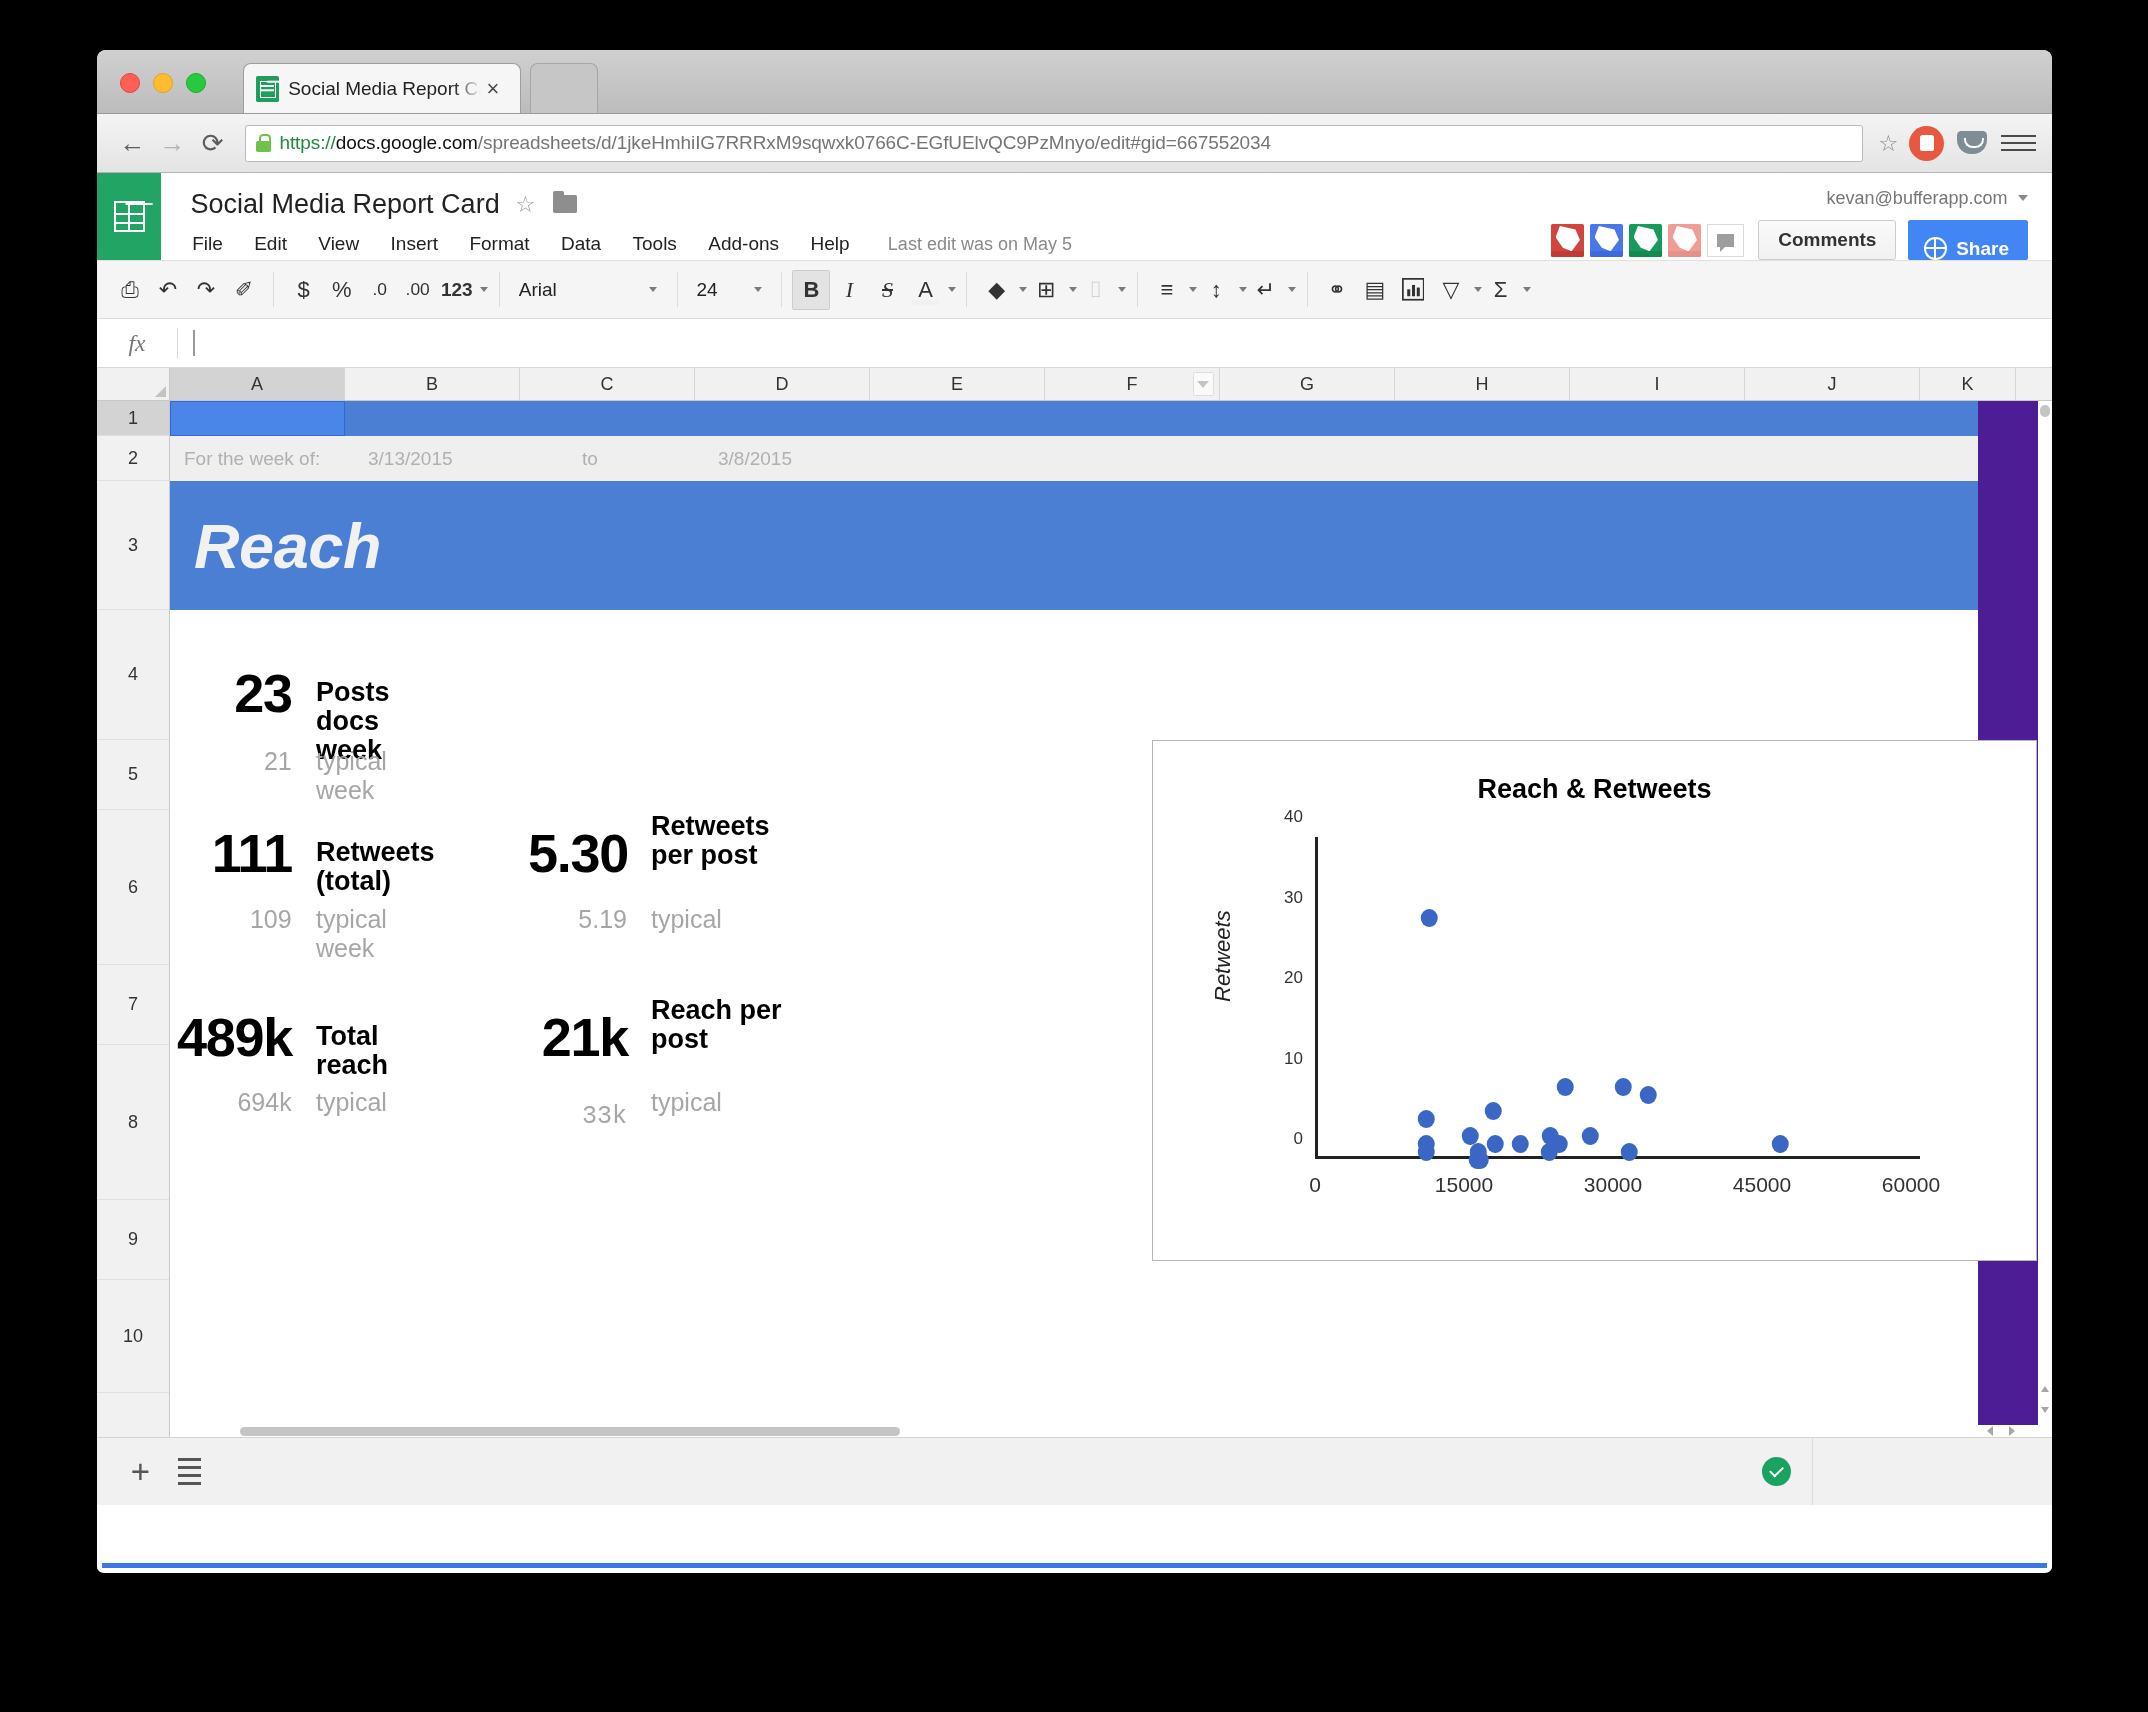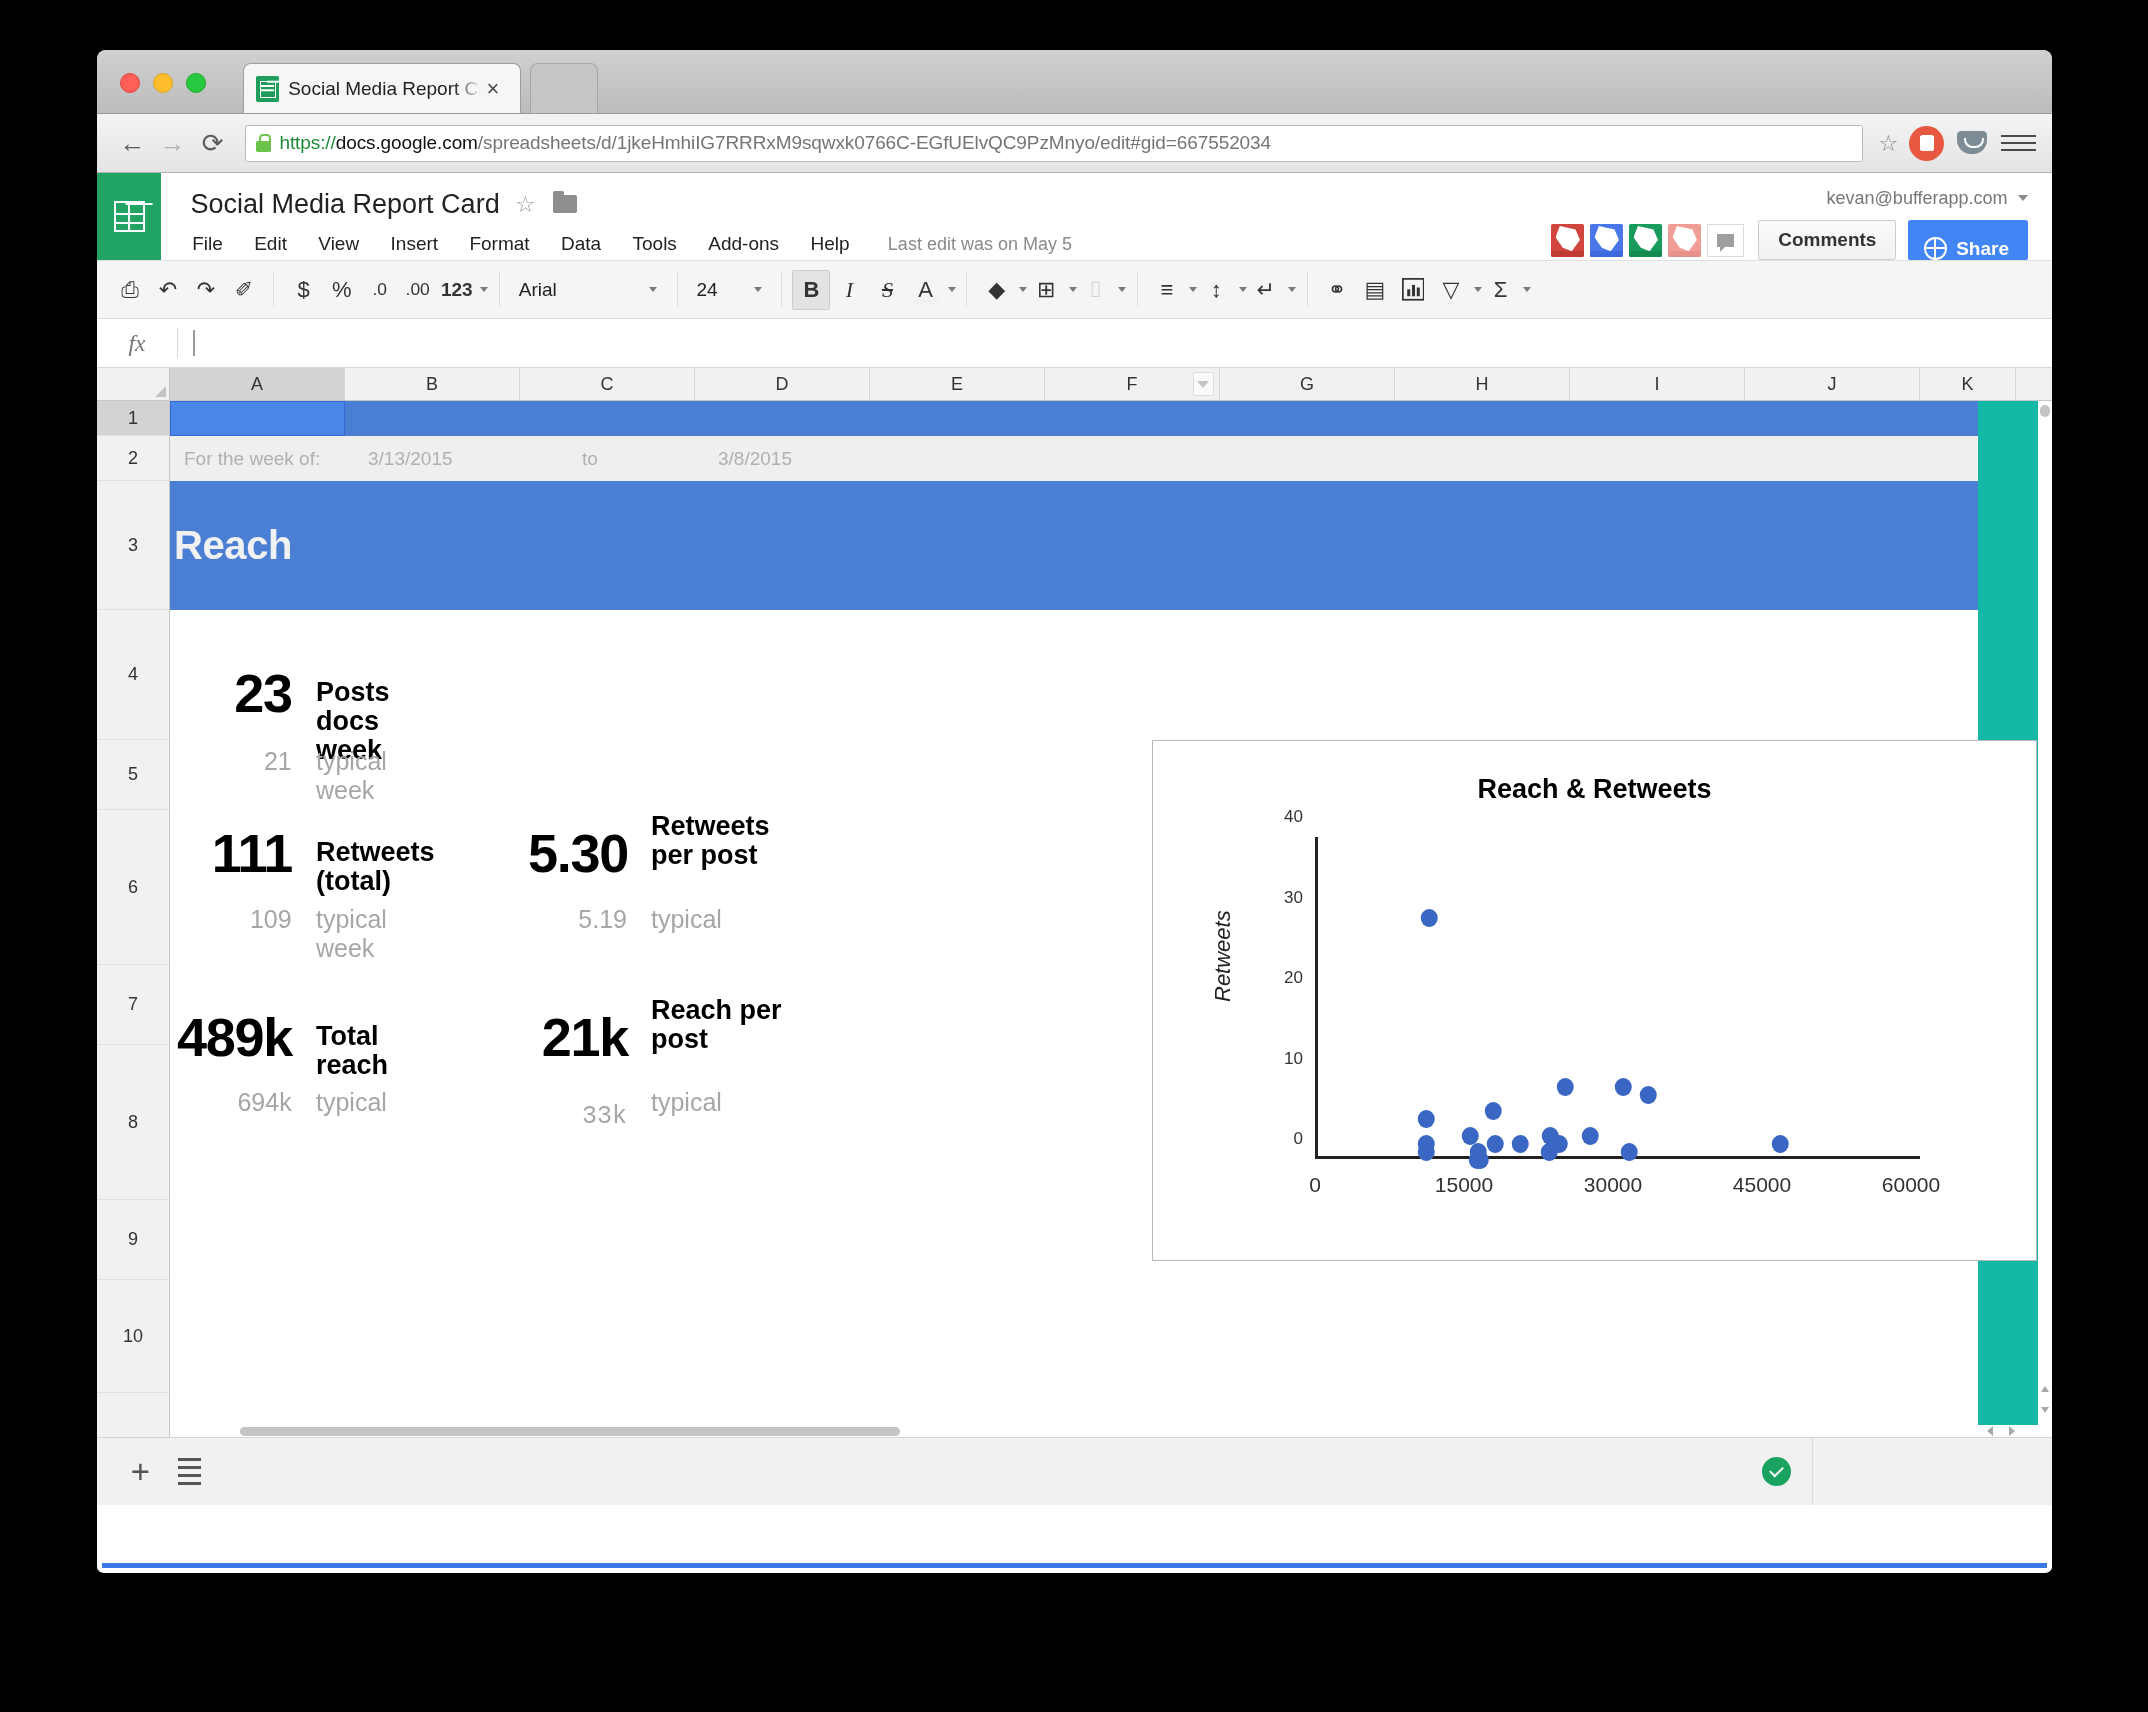--- a/index.html
+++ b/index.html
@@ -283,42 +283,43 @@
 
   #gridbody { display: flex; height: 1036px; }
   #rowheaders { width: 73px; flex: 0 0 auto; background: #f1f1f1; border-right: 0.9px solid #c8c8c8; }
   .rowh {
     display: flex; align-items: center; justify-content: center;
     font-size: 18px; color: #333; border-bottom: 0.9px solid #e0e0e0;
     background: #f1f1f1; cursor: pointer;
   }
   .rowh.sel { background: #d3d3d3; }
 
-  #cells { flex: 1 1 auto; position: relative; background: #14b8a6; }
+  #cells { flex: 1 1 auto; position: relative; background: #4c1d95; }
 
   #row1 {
     position: absolute; left: 0; top: 0; width: 1808px; height: 35px;
     background: #4a7fd4;
   }
   #row1-sel {
     position: absolute; left: 0; top: 0; width: 175px; height: 35px;
     background: #4a86e8; border: 1.7px solid #3367d6;
   }
   #row2 {
     position: absolute; left: 0; top: 35px; width: 1808px; height: 45px;
     background: #efefef; display: flex; align-items: center;
   }
   #row2 .c { font-size: 19px; color: #b0b0b0; position: absolute; }
   #row3 {
     position: absolute; left: 0; top: 80px; width: 1808px; height: 129px;
     background: #4a7fd4; display: flex; align-items: center;
   }
   #reach-title {
-    font-size: 40px; font-weight: bold; color: #f1f1f1; padding-left: 4px;
+    font-size: 63px; font-weight: bold; color: #f1f1f1; padding-left: 24px;
     letter-spacing: -0.4px;
+    font-style: italic;
   }
 
   #sheetcontent {
     position: absolute; left: 0; top: 209px; width: 1808px; height: 827px;
     background: #fff;
   }
 
   .stat { position: absolute; }
   .stat .big {
     font-size: 54px; font-weight: bold; color: #000; letter-spacing: -1.3px;

